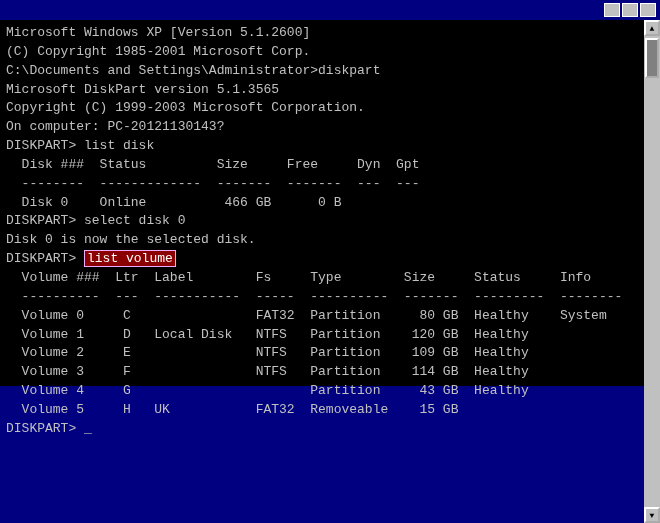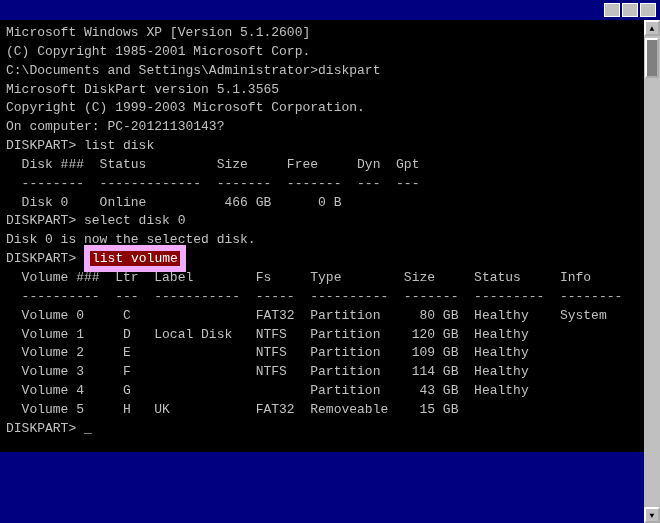--- a/index.html
+++ b/index.html
@@ -6,21 +6,21 @@
     body {
       background: #000080;
       width: 660px;
       height: 523px;
       overflow: hidden;
       font-family: 'Courier New', Courier, monospace;
       font-size: 13px;
     }
     .window {
       width: 660px;
-      height: 452px;
+      height: 386px;
       background: #000000;
       color: #c0c0c0;
       position: relative;
     }
     .title-bar {
       background: #000080;
       color: #ffffff;
       height: 20px;
       display: flex;
       align-items: center;
@@ -79,21 +79,21 @@
       white-space: pre;
       font-family: 'Courier New', Courier, monospace;
       font-size: 13px;
       color: #c0c0c0;
       line-height: 1.45;
       width: 644px;
     }
     .highlight-cmd {
       color: #ffffff;
       background: #8b0000;
-      border: 6px solid #f0abfc;
+      border: 1px solid #f0abfc;
       display: inline;
       padding: 0 2px;
     }
   </style>
 </head>
 <body>
 
 <div class="window">
   <div class="title-bar">
     <span></span>

